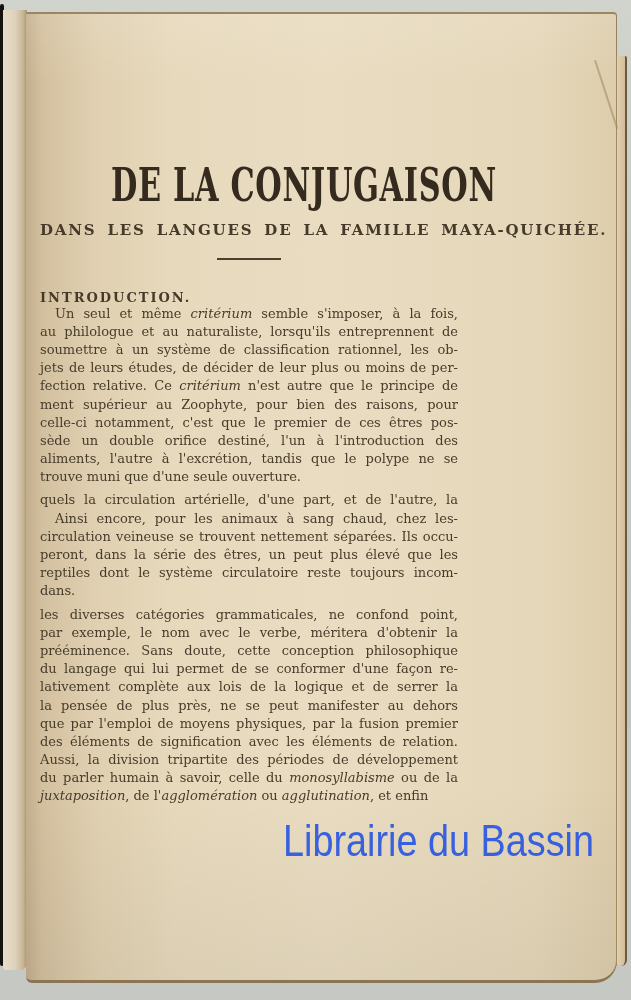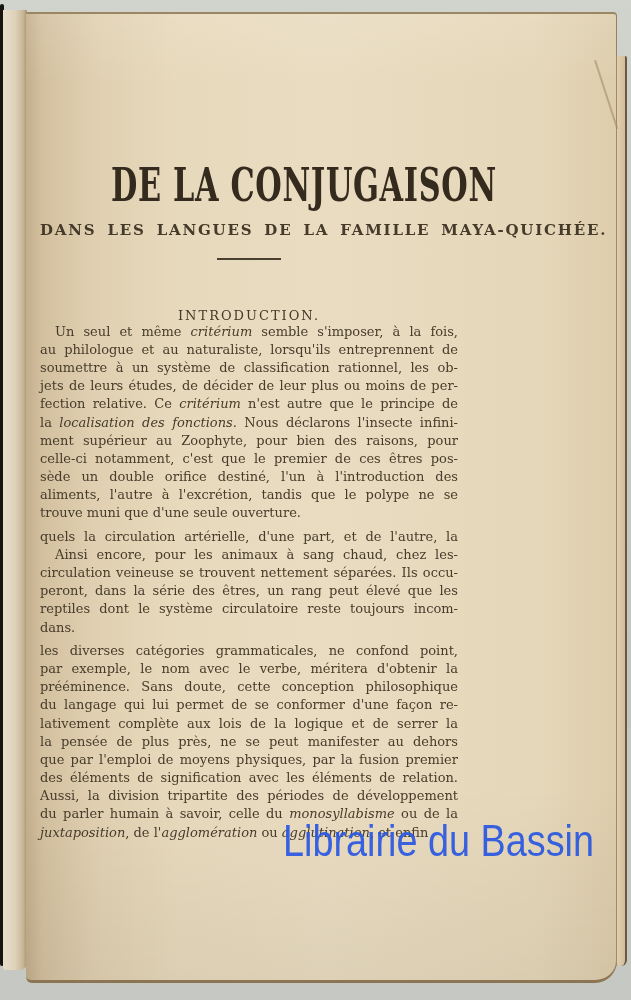--- a/index.html
+++ b/index.html
@@ -61,23 +61,23 @@
     margin-top:10px;
     font-size:15px;font-weight:bold;
     letter-spacing:1.8px;word-spacing:4px;
     text-align:center;color:#463b2a;white-space:nowrap;
   }
   .rule{
     width:64px;height:2px;background:#49402f;
     margin:19px auto 0 auto;
   }
   .intro{
-    margin-top:48px;
+    margin-top:30px;
     font-size:13px;letter-spacing:2px;word-spacing:2px;
-    text-align:center;color:#453a29;font-weight:normal;
+    text-align:left;color:#453a29;font-weight:bold;
   }
   .body{
     margin-top:0;
     font-size:13px;line-height:18.2px;
   }
   .para + .para{margin-top:5px;}
   .line{
     text-align:justify;
     text-align-last:justify;
     height:18.2px;overflow:visible;
@@ -107,32 +107,31 @@
       <div class="subtitle">DANS LES LANGUES DE LA FAMILLE MAYA-QUICHÉE.</div>
       <div class="rule"></div>
       <div class="intro">INTRODUCTION.</div>
       <div class="body">
           <div class="para">
             <div class="line first">Un seul et même <i>critérium</i> semble s'imposer, à la fois,</div>
             <div class="line">au philologue et au naturaliste, lorsqu'ils entreprennent de</div>
             <div class="line">soumettre à un système de classification rationnel, les ob-</div>
             <div class="line">jets de leurs études, de décider de leur plus ou moins de per-</div>
             <div class="line">fection relative. Ce <i>critérium</i> n'est autre que le principe de</div>
-            <div class="line">la <i>localisation des fonctions</i>. Nous déclarons l'insecte infini-</div>
             <div class="line">ment supérieur au Zoophyte, pour bien des raisons, pour</div>
             <div class="line">celle-ci notamment, c'est que le premier de ces êtres pos-</div>
             <div class="line">sède un double orifice destiné, l'un à l'introduction des</div>
             <div class="line">aliments, l'autre à l'excrétion, tandis que le polype ne se</div>
             <div class="line final">trouve muni que d'une seule ouverture.</div>
           </div>
           <div class="para">
             <div class="line">quels la circulation artérielle, d'une part, et de l'autre, la</div>
             <div class="line first">Ainsi encore, pour les animaux à sang chaud, chez les-</div>
             <div class="line">circulation veineuse se trouvent nettement séparées. Ils occu-</div>
-            <div class="line">peront, dans la série des êtres, un rang peut élevé que les</div>
+            <div class="line">peront, dans la série des êtres, un peut plus élevé que les</div>
             <div class="line">reptiles dont le système circulatoire reste toujours incom-</div>
             <div class="line final">dans.</div>
           </div>
           <div class="para">
             <div class="line">les diverses catégories grammaticales, ne confond point,</div>
             <div class="line">par exemple, le nom avec le verbe, méritera d'obtenir la</div>
             <div class="line">prééminence. Sans doute, cette conception philosophique</div>
             <div class="line">du langage qui lui permet de se conformer d'une façon re-</div>
             <div class="line">lativement complète aux lois de la logique et de serrer la</div>
             <div class="line">la pensée de plus près, ne se peut manifester au dehors</div>

